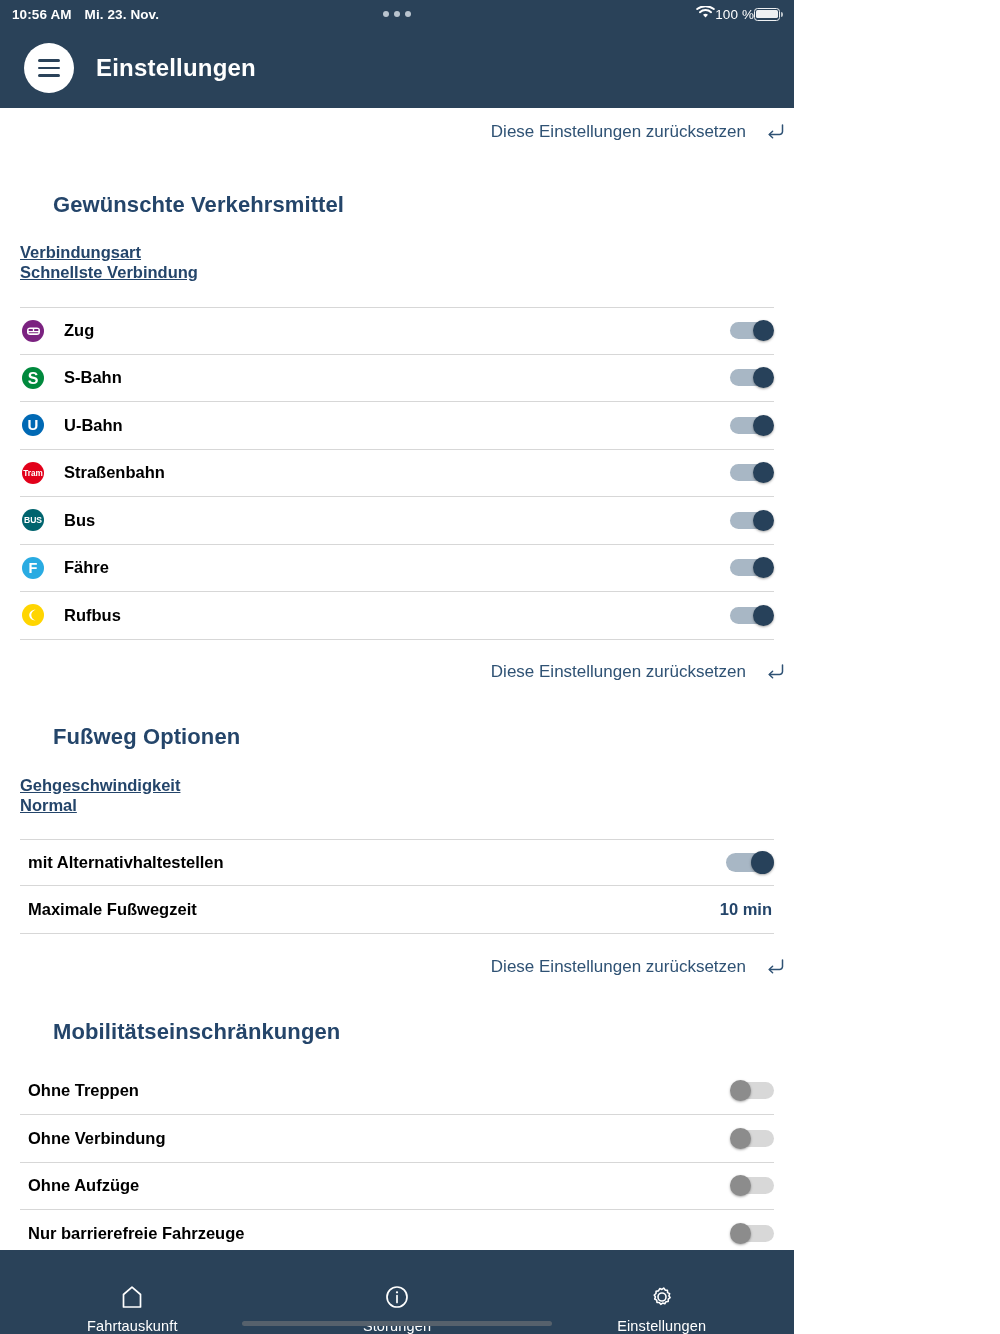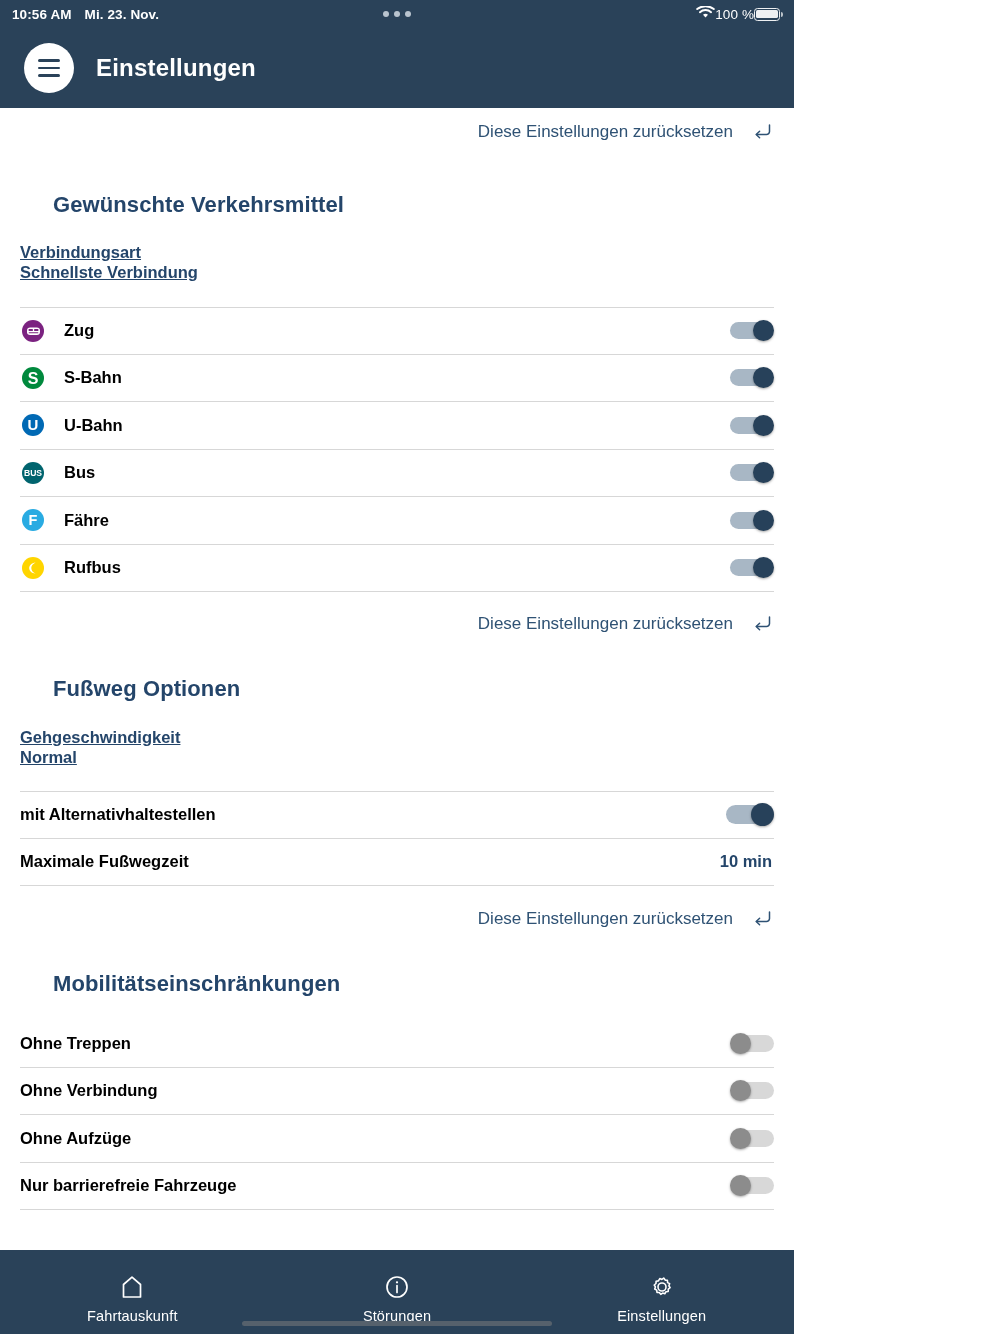--- a/index.html
+++ b/index.html
@@ -39,21 +39,21 @@
     display:flex; flex-direction:column; align-items:center; justify-content:center; gap:5px;
     cursor:pointer; flex:0 0 50px;
   }
   .burger span { display:block; width:22px; height:2.6px; background:#2a4259; border-radius:2px; }
   .appbar-title { color:#ffffff; font-size:24px; font-weight:700; letter-spacing:.2px; }
 
   
   .content { flex:1 1 auto; overflow:hidden; position:relative; background:#fff; }
   .pad { padding:0 20px; }
 
-  .reset-row { display:flex; justify-content:flex-end; align-items:center; gap:18px; padding:0 21px; }
+  .reset-row { display:flex; justify-content:flex-end; align-items:center; gap:18px; padding:0 8px; }
   .reset-link { color:#2f5274; font-size:17px; font-weight:400; cursor:pointer; white-space:nowrap; }
   .reset-icon { width:22px; height:20px; display:block; }
 
   .section-title {
     color:#24456a; font-size:22px; font-weight:700; letter-spacing:.1px;margin-left:33px;
   }
 
   .subblock { color:#24456a; font-size:16.5px; font-weight:700; line-height:20px;text-decoration:underline; }
   .subblock .v { display:block; }
 
@@ -61,38 +61,38 @@
   .row {
     display:flex; align-items:center; height:47.5px;
     border-bottom:1.3px solid #d7d7d7; position:relative;
   }
   .row:first-child { border-top:1.3px solid #d7d7d7; }
   .row .ico { width:26px; height:26px; flex:0 0 26px; margin-right:18px; }
   .row .lbl { color:#000000; font-size:16.5px; font-weight:700; flex:1 1 auto; }
   .row .val { color:#24456a; font-size:16.5px; font-weight:700; margin-left:auto; padding-right:2px; }
 
   
-  .row.plain .lbl { margin-left:0; }
+  .row.plain .lbl { margin-left:8px; }
 
   
   .tgl { position:relative; width:44px; height:21px; margin-left:auto; flex:0 0 44px; cursor:pointer; }
   .tgl .track { position:absolute; top:2px; left:0; width:40px; height:17px; border-radius:9px; }
   .tgl .knob { position:absolute; top:0; width:21px; height:21px; border-radius:50%; box-shadow:0 1px 2.5px rgba(0,0,0,.35); }
   .tgl.on  .track { background:#a8b7c5; }
   .tgl.on  .knob  { right:0; background:#27415a; }
   .tgl.off .track { background:#d8d8d8; right:0; left:auto; }
   .tgl.off .knob  { left:0; background:#8c8c8c; }
   .tgl.big { width:48px; height:23px; flex:0 0 48px; }
   .tgl.big .track { width:44px; height:19px; border-radius:10px; top:2px; }
   .tgl.big .knob { width:23px; height:23px; }
 
   
   .tabbar {
     flex:0 0 84px; height:84px; background:#2a4259;
-    display:flex; align-items:center; position:relative;
+    display:flex; align-items:flex-end; position:relative;
     border-top:1px solid #2a4259;
   }
   .tab { flex:1 1 0; display:flex; flex-direction:column; align-items:center; gap:7px; padding-top:12px; cursor:pointer; }
   .tab .ticon { width:28px; height:28px; display:block; }
   .tab .tlabel { color:#ffffff; font-size:14.5px; font-weight:400; letter-spacing:.15px; }
   .homebar { position:absolute; left:50%; transform:translateX(-50%); bottom:8px; width:310px; height:5px; border-radius:3px; background:#56616c; }
 </style>
 </head>
 <body>
 
@@ -196,20 +196,33 @@
               <text x="13" y="18.4" text-anchor="middle" font-family="Liberation Sans, sans-serif" font-size="15" font-weight="700" fill="#fff">U</text>
             </svg>
           </span>
           <span class="lbl">U-Bahn</span>
           <span class="tgl on">
               <span class="track"></span>
               <span class="knob"></span>
             </span>
         </div>
 
+        <div class="row">
+          <span class="ico">
+            <svg width="26" height="26" viewBox="0 0 26 26" aria-hidden="true">
+              <circle cx="13" cy="13" r="11" fill="#e2001a"></circle>
+              <text x="13" y="16.4" text-anchor="middle" font-family="Liberation Sans, sans-serif" font-size="8.2" font-weight="700" fill="#fff">Tram</text>
+            </svg>
+          </span>
+          <span class="lbl">Straßenbahn</span>
+          <span class="tgl on">
+              <span class="track"></span>
+              <span class="knob"></span>
+            </span>
+        </div>
 
         <div class="row">
           <span class="ico">
             <svg width="26" height="26" viewBox="0 0 26 26" aria-hidden="true">
               <circle cx="13" cy="13" r="11" fill="#00646e"></circle>
               <text x="13" y="16.3" text-anchor="middle" font-family="Liberation Sans, sans-serif" font-size="8.6" font-weight="700" fill="#fff">BUS</text>
             </svg>
           </span>
           <span class="lbl">Bus</span>
           <span class="tgl on">

